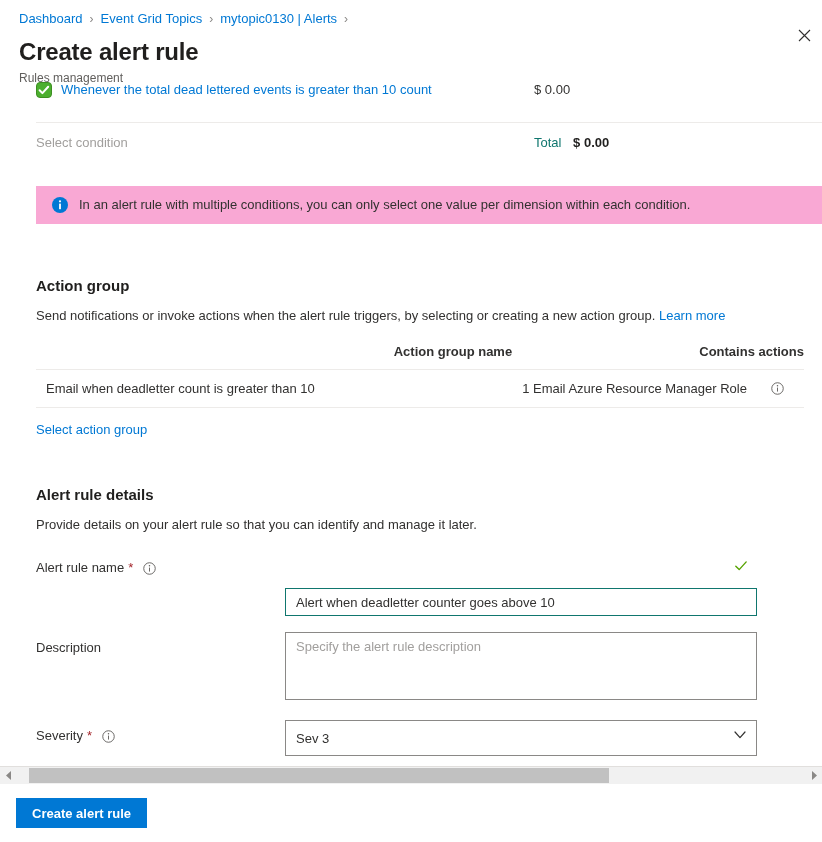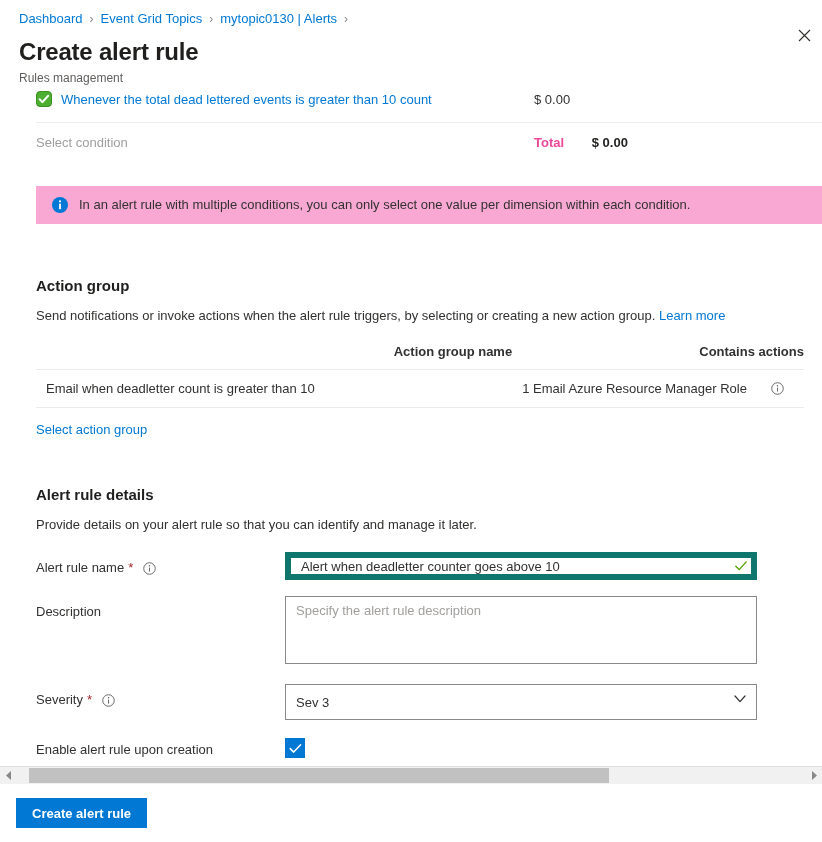--- a/index.html
+++ b/index.html
@@ -75,21 +75,20 @@
     top: 82px;
     left: 0;
     right: 0;
     bottom: 74px;
     overflow: hidden;
   }
 
   
   .cond-row {
     display: flex;
-    align-items: center;
     padding: 0 18px 0 36px;
     height: 34px;
   }
   .cond-check {
     width: 16px;
     height: 16px;
     flex: 0 0 16px;
     margin-right: 9px;
     display: block;
   }
@@ -124,23 +123,23 @@
     color: #a19f9d;
     font-size: 13px;
   }
   .total-wrap {
     margin-left: auto;
     width: 270px;
     padding-left: 4px;
     font-size: 13px;
   }
   .total-label {
-    color: #ec4899;
-    font-weight: 700;
-    margin-right: 24px;
+    color: #0f766e;
+    font-weight: 400;
+    margin-right: 8px;
     display: inline-block;
     text-align: right;
   }
   .total-value {
     color: #201f1e;
     font-weight: 600;
   }
 
   
   .info-banner {
@@ -265,21 +264,22 @@
     border: 1px solid #8a8886;
     font-family: "Liberation Sans", sans-serif;
     font-size: 13px;
     color: #323130;
     padding: 0 30px 0 10px;
     background: #fff;
     outline: none;
     border-radius: 0;
   }
   .text-input.valid {
-    border: 6px solid #0f766e;
+    border: 1px solid #0f766e;
+    margin-top: 36px;
   }
   .valid-check {
     position: absolute;
     right: 9px;
     top: 7px;
     width: 14px;
     height: 14px;
     pointer-events: none;
   }
 

